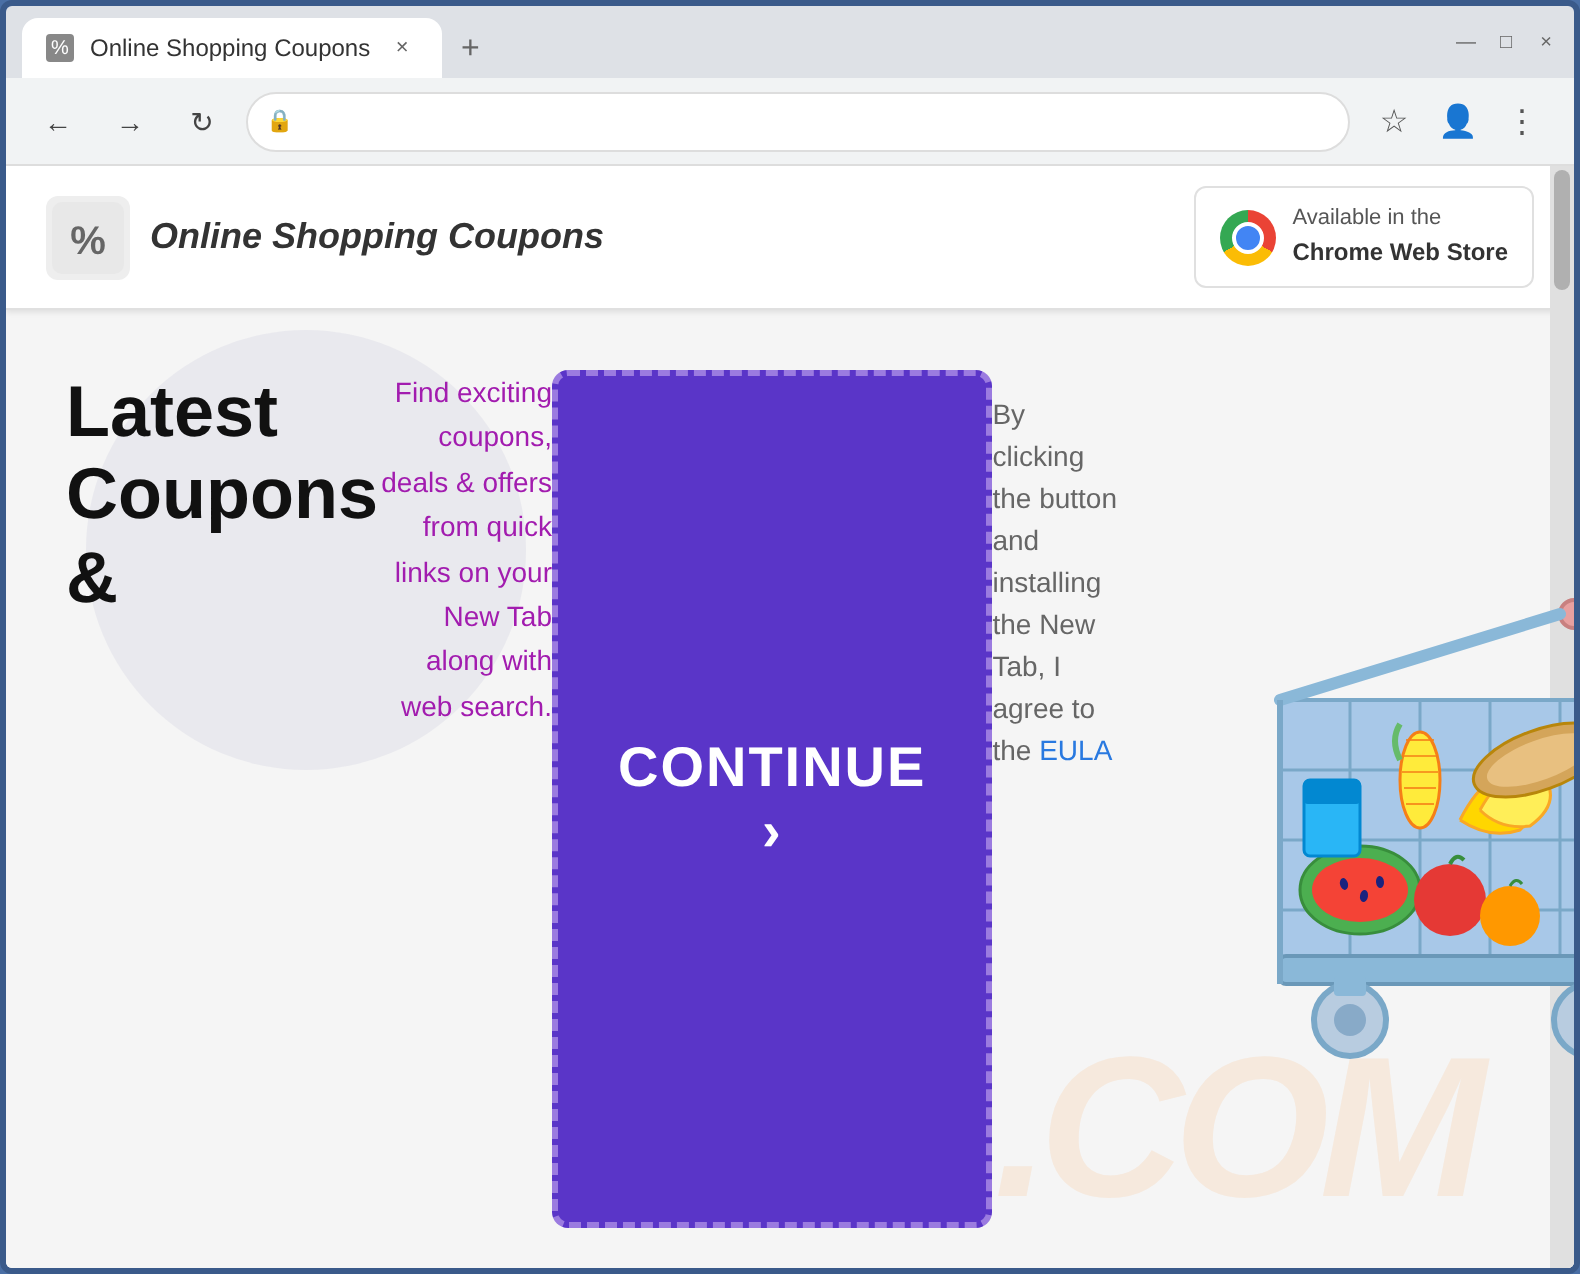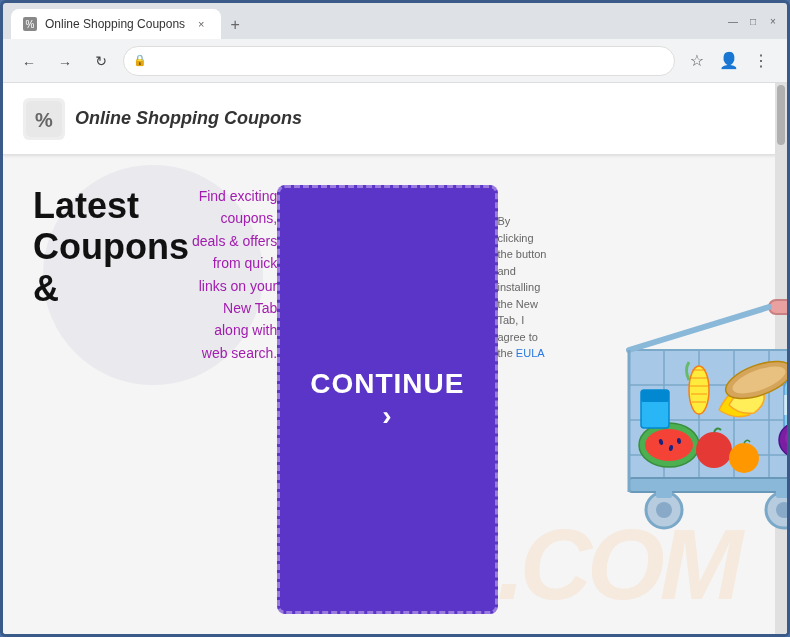--- a/index.html
+++ b/index.html
@@ -373,23 +373,23 @@
       font-weight: 700;
       padding: 16px 30px;
       border-radius: 8px;
       cursor: pointer;
       width: 260px;
       text-align: center;
       letter-spacing: 1px;
     }
 
     .terms-text {
-      font-size: 11px;
+      font-size: 14px;
       color: #666;
-      margin-top: 28px;
+      margin-top: 12px;
       max-width: 260px;
       line-height: 1.5;
     }
 
     .eula-link {
       color: #2979e0;
       text-decoration: none;
       cursor: pointer;
     }
 
@@ -462,20 +462,27 @@
       <div class="site-header">
         <div class="site-logo">
           <div class="logo-icon">
             <svg width="36" height="36" viewBox="0 0 36 36" xmlns="http://www.w3.org/2000/svg">
               <rect width="36" height="36" rx="5" fill="#e8e8e8"></rect>
               <text x="18" y="26" text-anchor="middle" font-size="20" font-weight="bold" fill="#666">%</text>
             </svg>
           </div>
           <span class="logo-text">Online Shopping Coupons</span>
         </div>
+        <div class="chrome-badge">
+          <div class="chrome-ring"></div>
+          <div class="badge-text">
+            <span>Available in the</span>
+            <strong>Chrome Web Store</strong>
+          </div>
+        </div>
       </div>
 
       <div class="main-content">
 
         <div class="bg-circle"></div>
         <div class="watermark">.COM</div>
 
         <div class="left-content">
           <h1 class="headline">
             <span>Latest</span><br>

